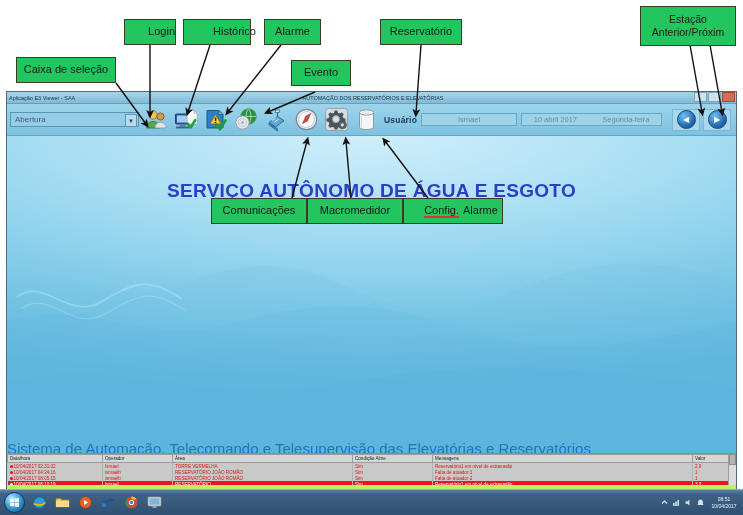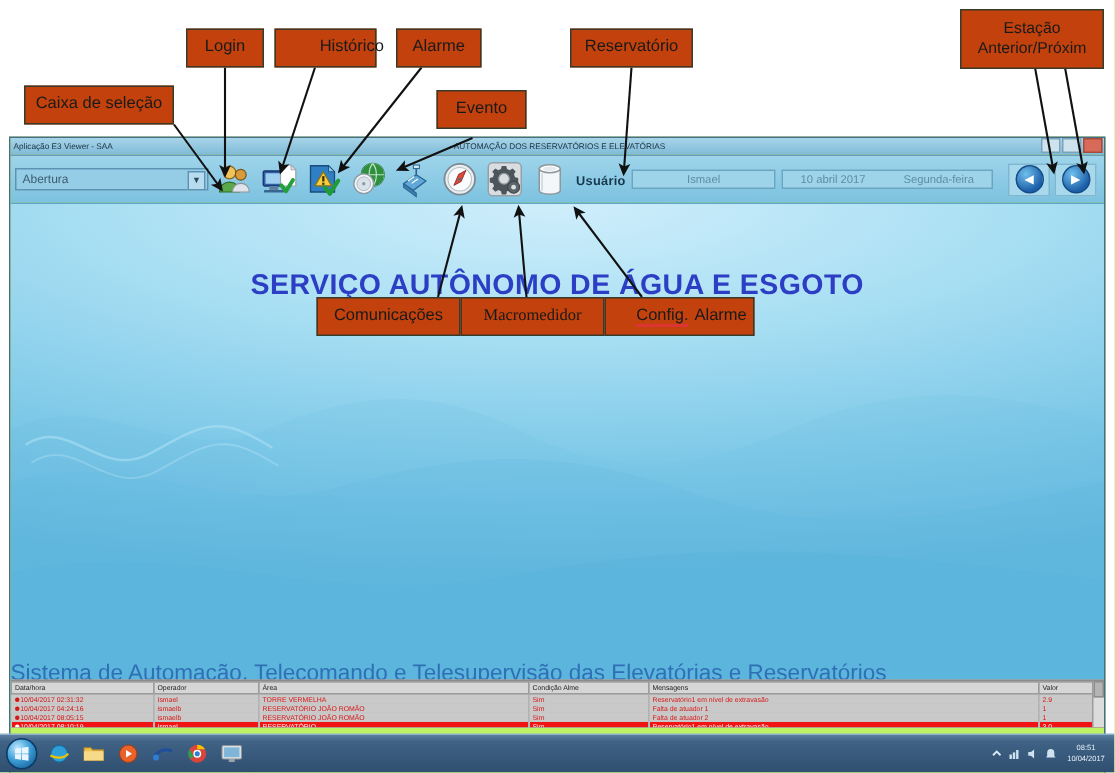--- a/index.html
+++ b/index.html
@@ -8,21 +8,21 @@
     background:#ffffff;
     font-family:"Liberation Sans", sans-serif;
     position:relative;
   }
   #root{position:relative;width:743px;height:515px;}
 
   
   .annot-layer{position:absolute;left:0;top:0;width:743px;height:515px;z-index:40;pointer-events:none;}
   .callout{
     position:absolute;
-    background:#c2410c;
+    background:#22c55e;
     border:1px solid #3a3a28;
     color:#1a1a1a;
     font-size:11px;
     display:flex;align-items:center;justify-content:center;
     flex-direction:column;
     text-align:center;
     line-height:1.25;
     pointer-events:auto;
     box-sizing:border-box;
   }
@@ -485,21 +485,21 @@
         <path d="M351 198 L346 141"></path>
 
         <path d="M428 198 L385 141"></path>
       </g>
     </svg>
 
     <div class="callout" style="left:16px;top:57px;width:100px;height:26px;">
       <span>Caixa de seleção</span>
     </div>
 
-    <div class="callout" style="left:124px;top:19px;width:52px;height:26px;">
+    <div class="callout" style="left:124px;top:19px;width:52px;height:26px;align-items:flex-end;">
       <span>Login</span>
     </div>
 
     <div class="callout" style="left:183px;top:19px;width:68px;height:26px;padding-left:35px;">
       <span>Histórico</span>
     </div>
 
     <div class="callout" style="left:264px;top:19px;width:57px;height:26px;">
       <span>Alarme</span>
     </div>
@@ -514,21 +514,21 @@
 
     <div class="callout two-line" style="left:640px;top:6px;width:96px;height:40px;">
       <span>Estação</span>
       <span>Anterior/Próxim</span>
     </div>
 
     <div class="callout" style="left:211px;top:198px;width:96px;height:26px;">
       <span>Comunicações</span>
     </div>
 
-    <div class="callout" style="left:307px;top:198px;width:96px;height:26px;font-family:Liberation Serif, serif;">
+    <div class="callout" style="left:307px;top:198px;width:96px;height:26px;">
       <span>Macromedidor</span>
     </div>
 
     <div class="callout" style="left:403px;top:198px;width:100px;height:26px;flex-direction:row;gap:4px;">
       <span class="spell">Config.</span>
       <span>Alarme</span>
     </div>
   </div>
 
 </div>

